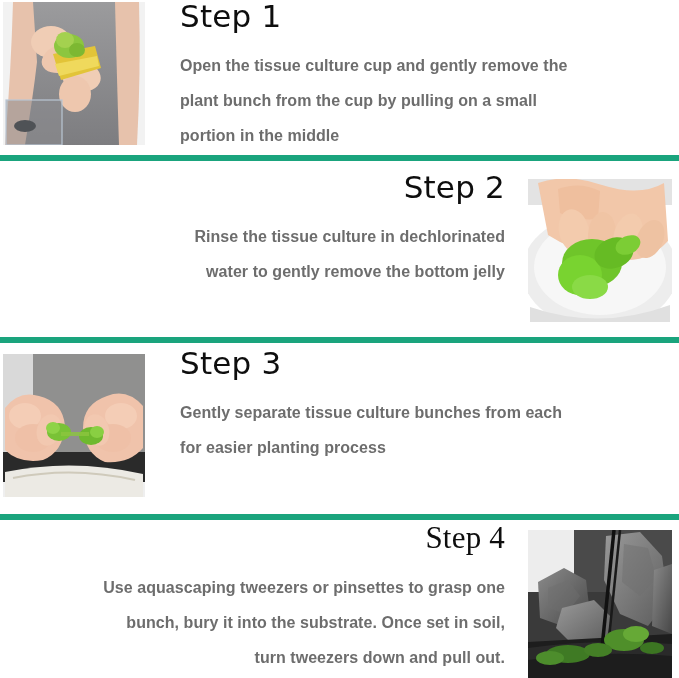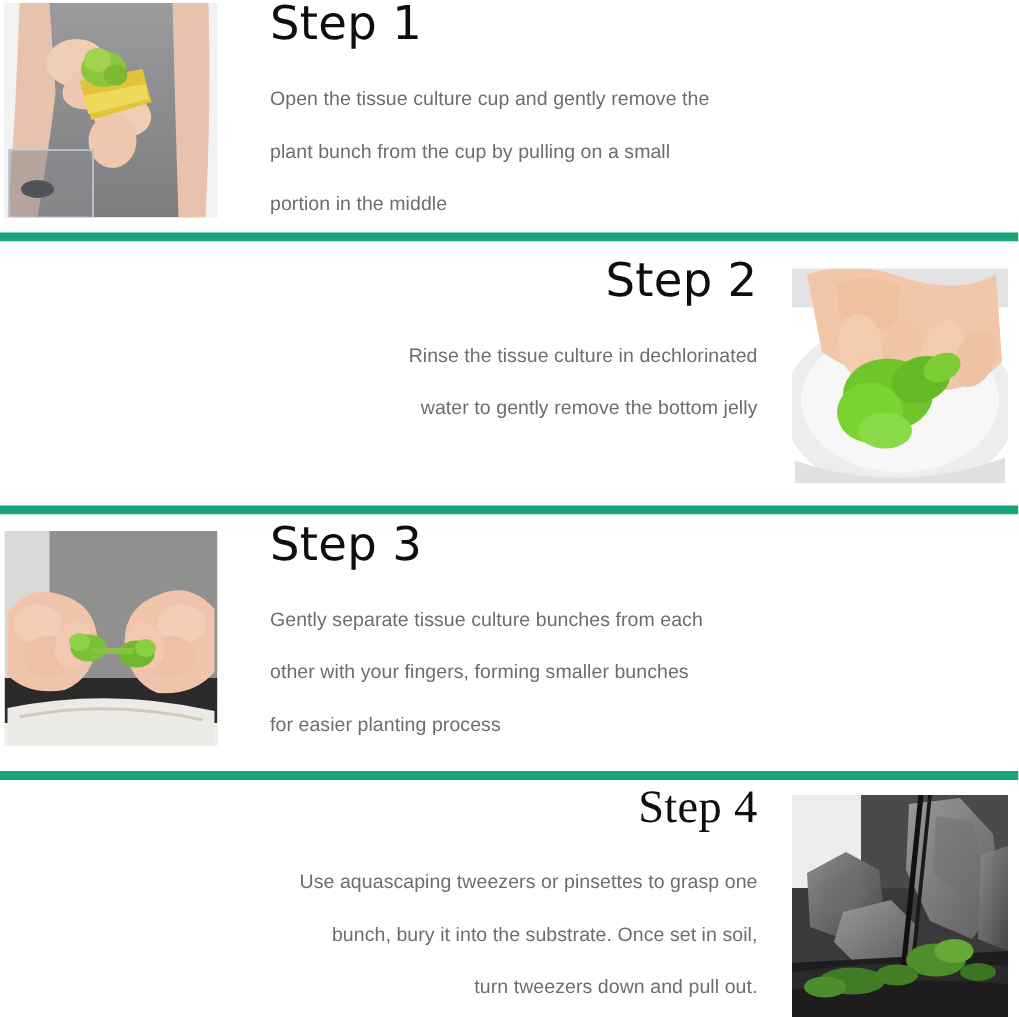--- a/index.html
+++ b/index.html
@@ -59,23 +59,23 @@
     font-size: 31px;
     line-height: 36px;
     font-weight: 500;
     letter-spacing: 0.2px;
     color: #0e0e0e;
     margin: 0 0 14px 0;
     white-space: nowrap;
   }
   .step-body {
     font-family: "Liberation Sans", sans-serif;
-    font-size: 13px;
+    font-size: 16px;
     line-height: 35px;
-    font-weight: 400;
+    font-weight: 700;
     color: #6d6d6d;
     letter-spacing: 0.05px;
     margin: 0;
   }
   .step-body .ln {
     display: block;
     white-space: nowrap;
   }
 
   .align-left  { text-align: left; }
@@ -213,21 +213,20 @@
           <ellipse cx="88" cy="82" rx="12" ry="9" fill="#6fb92e"></ellipse>
           <ellipse cx="94" cy="78" rx="7" ry="6" fill="#89cf42"></ellipse>
           <rect x="58" y="78" width="28" height="4" fill="#8cc63f" opacity="0.8"></rect>
         </svg>
       </div>
 
       <div class="text-col align-left" style="left:180px; top:2px; width:470px;">
         <h2 class="step-title" style="color: rgb(14, 14, 14);">Step 3</h2>
         <p class="step-body" style="color: rgb(109, 109, 109);">
           <span class="ln">Gently separate tissue culture bunches from each</span>
-          <span class="ln">other with your fingers, forming smaller bunches</span>
           <span class="ln">for easier planting process</span>
         </p>
       </div>
     </div>
   </div>
 
   <div class="divider" style="top: 514px; background: rgb(26, 164, 125);"></div>
 
   <div class="step" style="top:520px; height:158px;">
     <div class="step-inner">

